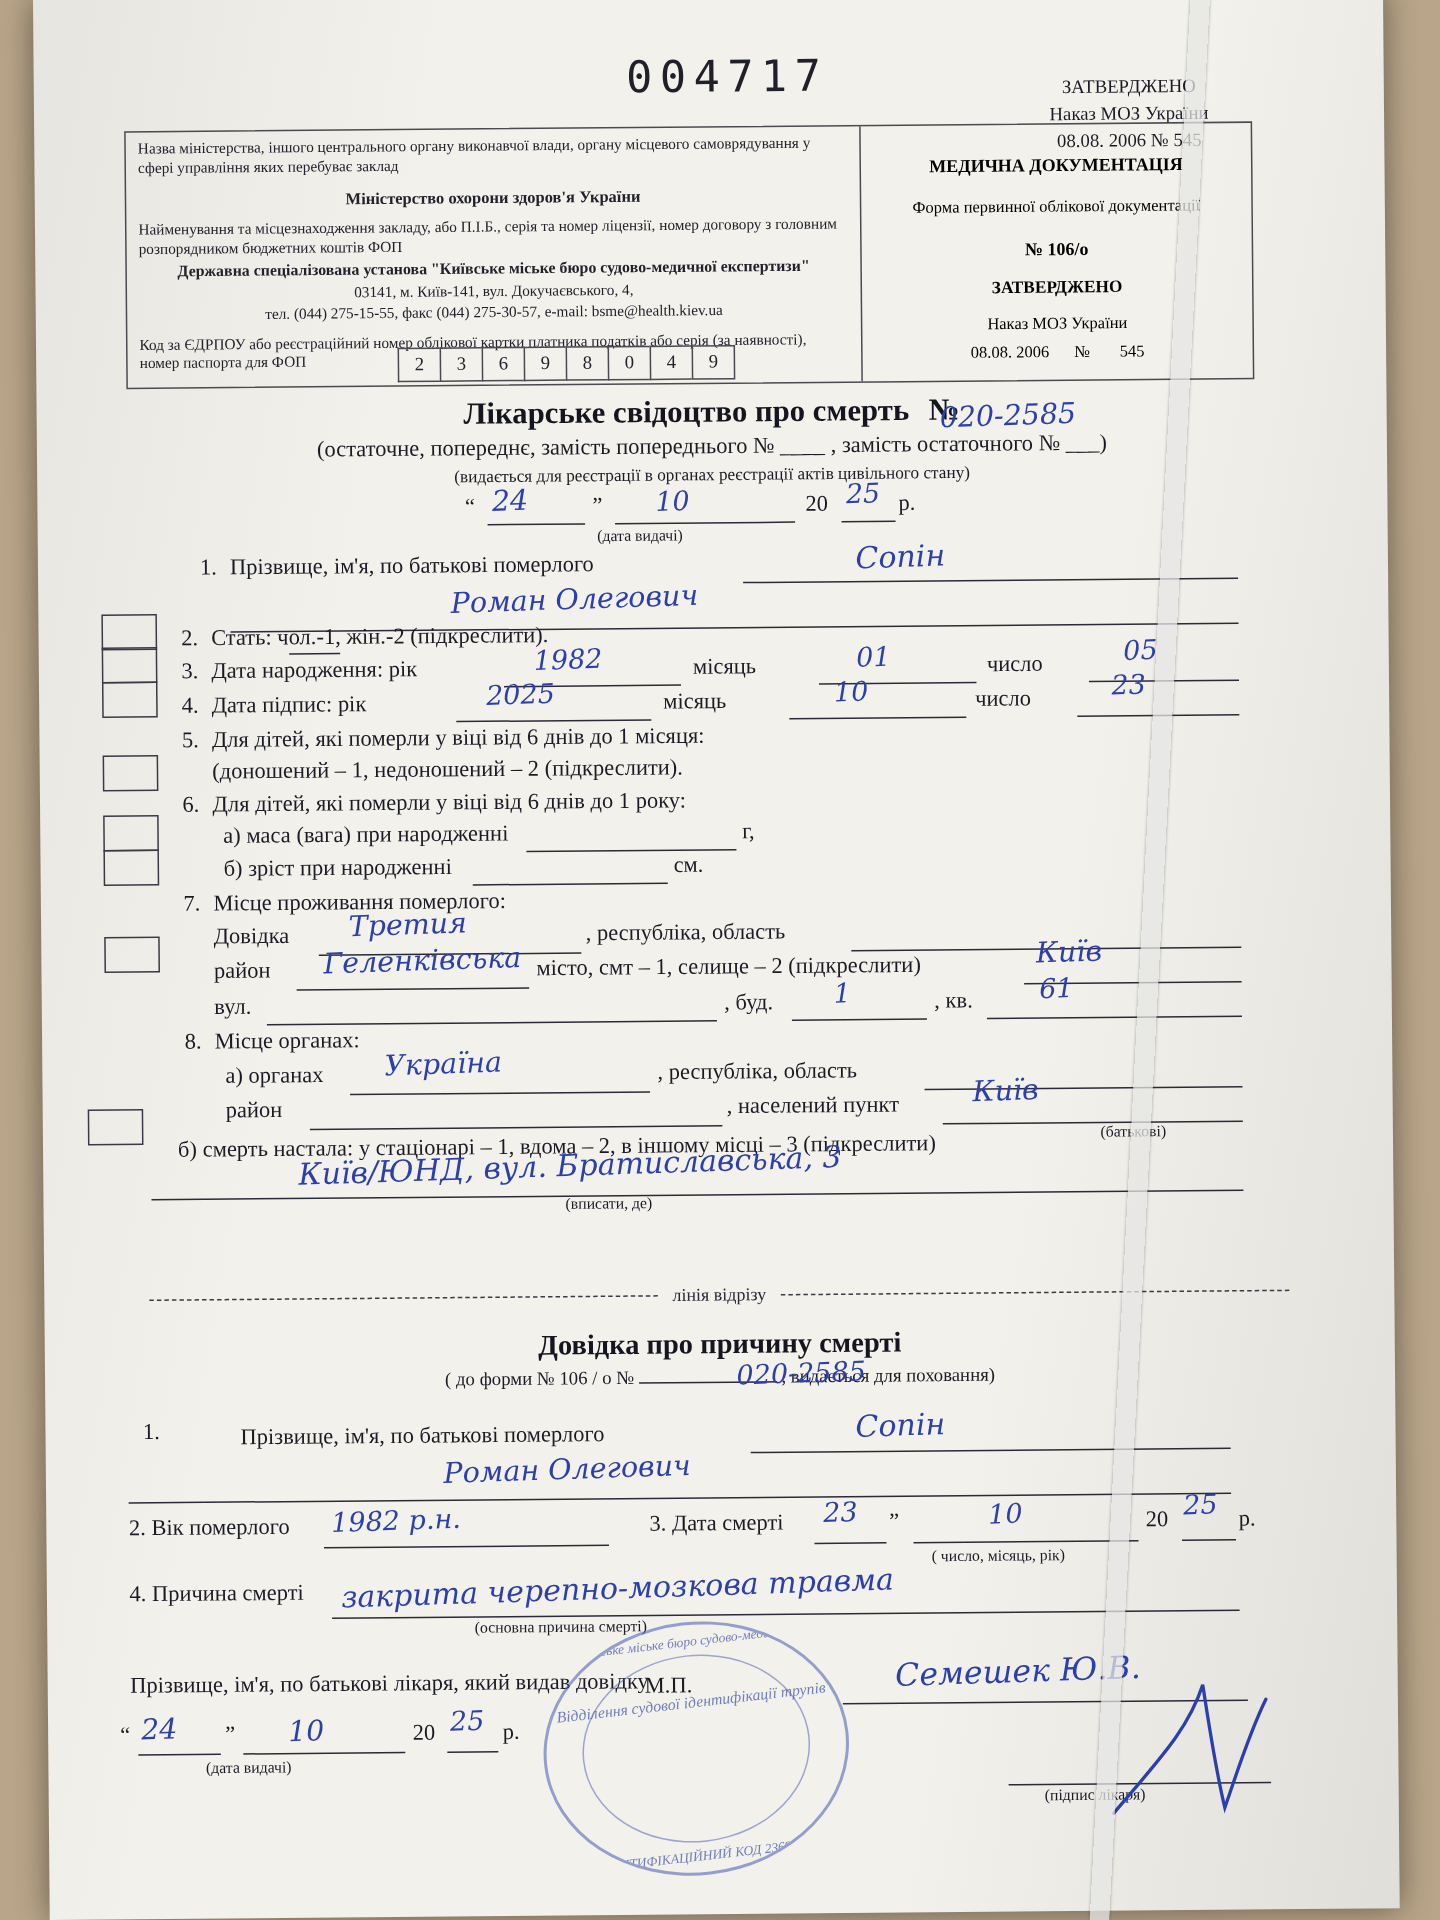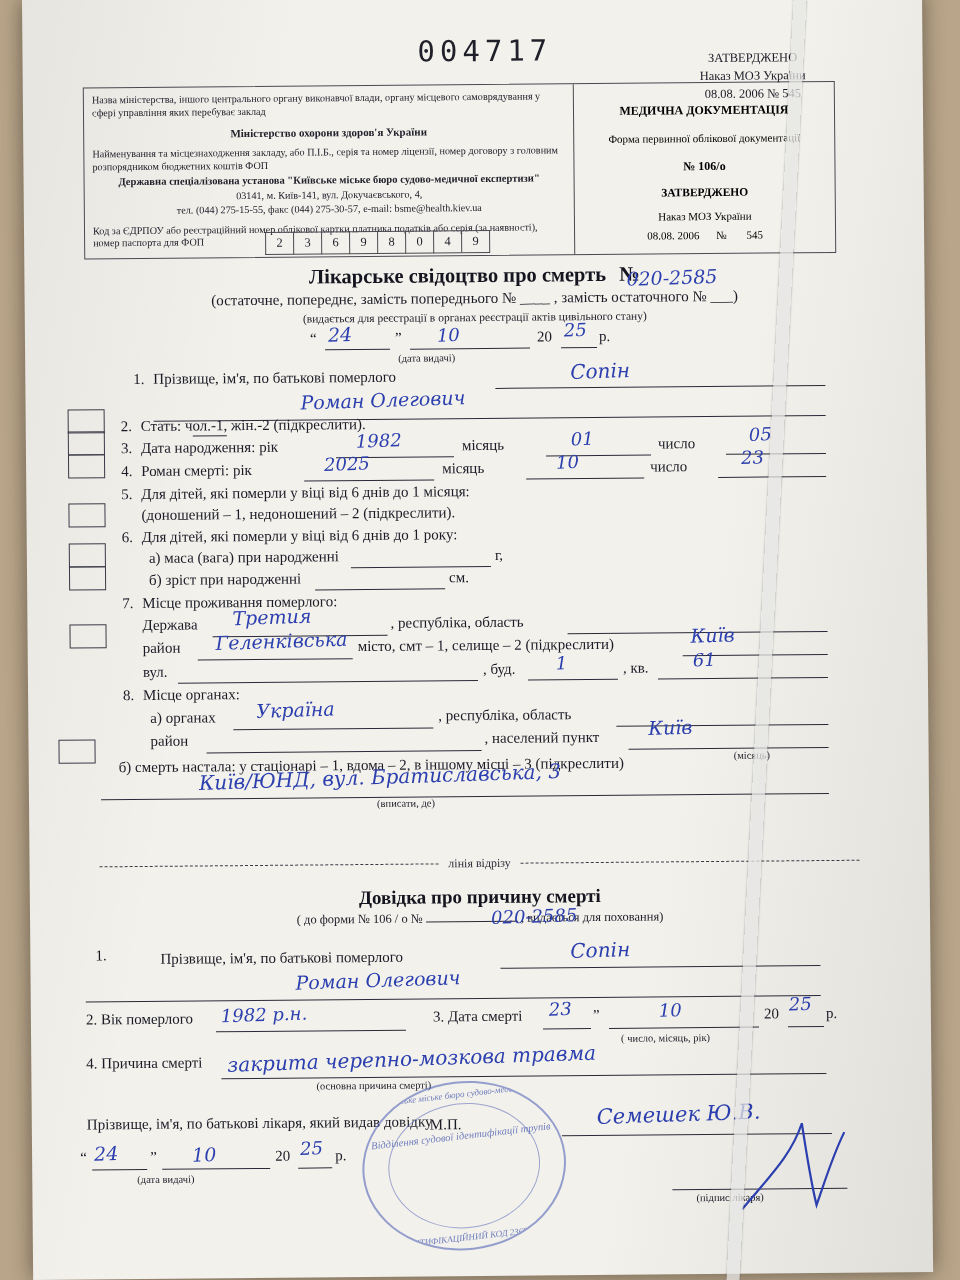--- a/index.html
+++ b/index.html
@@ -215,21 +215,21 @@
     <div class="ln" style="left:436px;top:441px">місяць</div>
     <div class="rule" style="left:520px;top:460px;width:105px"></div>
     <div class="ln" style="left:632px;top:441px">число</div>
     <div class="rule" style="left:700px;top:460px;width:100px"></div>
     <div class="hw" style="left:330px;top:433px;font-size:18px">1982</div>
     <div class="hw" style="left:545px;top:433px;font-size:18px">01</div>
     <div class="hw" style="left:723px;top:430px;font-size:18px">05</div>
 
     <div class="box" style="left:42px;top:455px"></div>
     <div class="ln" style="left:95px;top:464px">4.</div>
-    <div class="ln" style="left:115px;top:464px">Роман смерті: рік</div>
+    <div class="ln" style="left:115px;top:464px">Дата підпис: рік</div>
     <div class="rule" style="left:278px;top:483px;width:130px"></div>
     <div class="ln" style="left:416px;top:464px">місяць</div>
     <div class="rule" style="left:500px;top:483px;width:118px"></div>
     <div class="ln" style="left:624px;top:464px">число</div>
     <div class="rule" style="left:692px;top:483px;width:108px"></div>
     <div class="hw" style="left:298px;top:456px;font-size:18px">2025</div>
     <div class="hw" style="left:530px;top:456px;font-size:18px">10</div>
     <div class="hw" style="left:715px;top:453px;font-size:18px">23</div>
 
     <div class="ln" style="left:95px;top:487px">5.</div>
@@ -243,21 +243,21 @@
     <div class="ln" style="left:122px;top:551px">а)  маса (вага) при народженні</div>
     <div class="rule" style="left:324px;top:570px;width:140px"></div>
     <div class="ln" style="left:468px;top:551px">г,</div>
     <div class="box" style="left:42px;top:567px"></div>
     <div class="ln" style="left:122px;top:573px">б)  зріст при народженні</div>
     <div class="rule" style="left:288px;top:592px;width:130px"></div>
     <div class="ln" style="left:422px;top:573px">см.</div>
 
     <div class="ln" style="left:95px;top:596px">7.</div>
     <div class="ln" style="left:115px;top:596px">Місце проживання померлого:</div>
-    <div class="ln" style="left:115px;top:618px">Держава</div>
+    <div class="ln" style="left:115px;top:618px">Довідка</div>
     <div class="rule" style="left:185px;top:638px;width:175px"></div>
     <div class="ln" style="left:363px;top:618px">, республіка, область</div>
     <div class="rule" style="left:540px;top:638px;width:260px"></div>
     <div class="hw" style="left:205px;top:608px;font-size:19px">Третия</div>
 
     <div class="box" style="left:42px;top:625px"></div>
     <div class="ln" style="left:115px;top:641px">район</div>
     <div class="rule" style="left:170px;top:661px;width:155px"></div>
     <div class="ln" style="left:330px;top:641px">місто, смт – 1, селище – 2 (підкреслити)</div>
     <div class="rule" style="left:655px;top:661px;width:145px"></div>
@@ -279,21 +279,21 @@
     <div class="rule" style="left:205px;top:731px;width:200px"></div>
     <div class="ln" style="left:410px;top:711px">, республіка, область</div>
     <div class="rule" style="left:588px;top:731px;width:212px"></div>
     <div class="hw" style="left:228px;top:701px;font-size:19px">Україна</div>
 
     <div class="ln" style="left:122px;top:734px">район</div>
     <div class="rule" style="left:178px;top:754px;width:275px"></div>
     <div class="ln" style="left:456px;top:734px">, населений пункт</div>
     <div class="rule" style="left:600px;top:754px;width:200px"></div>
     <div class="hw" style="left:620px;top:722px;font-size:19px">Київ</div>
-    <div class="ln xs" style="left:705px;top:756px">(місяць)</div>
+    <div class="ln xs" style="left:705px;top:756px">(батькові)</div>
 
     <div class="box" style="left:30px;top:740px"></div>
     <div class="ln" style="left:90px;top:760px">б) смерть настала: у стаціонарі – 1, вдома – 2, в іншому місці – 3 (підкреслити)</div>
     <div class="rule" style="left:72px;top:800px;width:728px"></div>
     <div class="hw" style="left:170px;top:768px;font-size:20px">Київ/ЮНД, вул. Братиславська, 3</div>
     <div class="ln xs" style="left:348px;top:801px">(вписати, де)</div>
 
     <div id="cut">
       <div class="dash"></div>
       <span>лінія відрізу</span>

